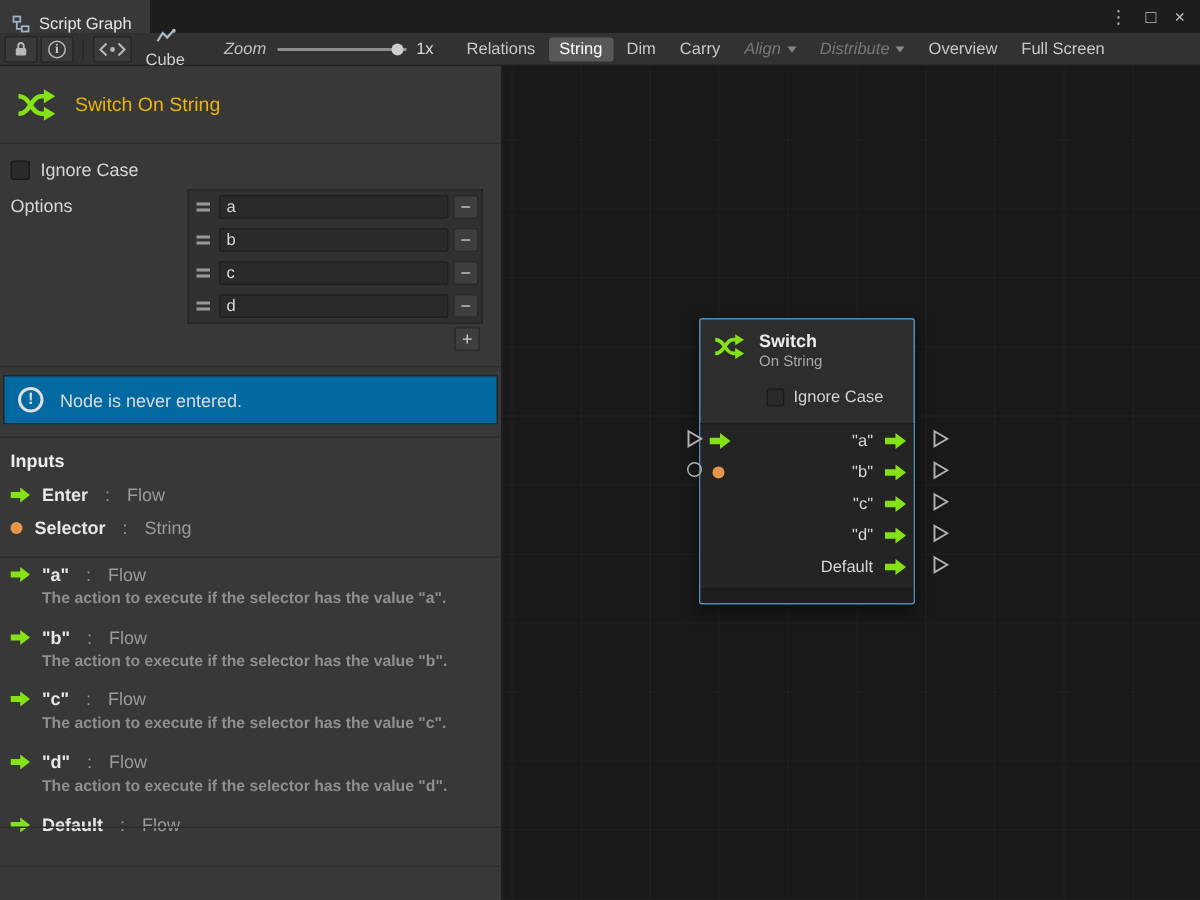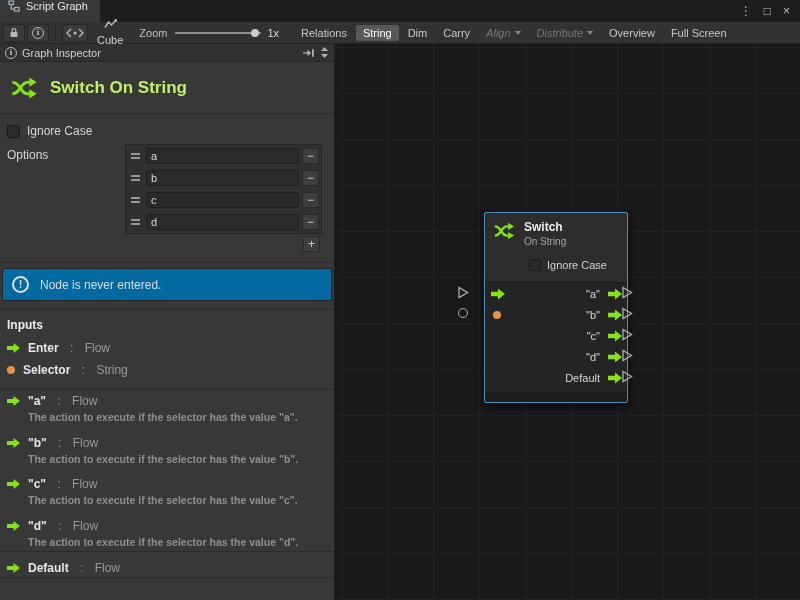--- a/index.html
+++ b/index.html
@@ -3,34 +3,34 @@
 <meta charset="utf-8">
 <style>
   :root { --flow:#84e216; --string:#e8954a; --selection:#4a90b8; }
   * { margin:0; padding:0; box-sizing:border-box; }
   body { width:800px; height:600px; overflow:hidden; background:#282828; color:#d2d2d2;
          font-family:"Liberation Sans", sans-serif; font-size:12px; }
   .window { position:relative; width:800px; height:600px; }
 
   
   .tabbar { height:22px; background:#1d1d1d; display:flex; align-items:stretch; }
-  .tab { display:flex; align-items:flex-start; gap:6px; padding:0 12px 0 8px; background:#383838;
+  .tab { display:flex; align-items:flex-end; gap:6px; padding:0 12px 0 8px; background:#383838;
          font-size:11px; color:#e4e4e4; }
   .tab-rest { flex:1; }
   .win-controls { display:flex; align-items:center; gap:12px; padding:0 10px; color:#bdbdbd; font-size:12px; }
   .win-controls span { cursor:default; }
 
   
   .toolbar { height:22px; background:#323232; border-bottom:1px solid #222; display:flex;
              align-items:center; font-size:11px; color:#c8c8c8; padding:0 2px; }
   .tb-btn { height:18px; min-width:22px; display:flex; align-items:center; justify-content:center;
             background:#3a3a3a; border:1px solid #262626; border-radius:2px; margin:0 1px; padding:0 3px; }
   .tb-sep { width:1px; height:14px; background:#262626; margin:0 5px; }
   .tb-graph { display:flex; align-items:center; gap:5px; margin:0 8px; color:#d0d0d0;flex-direction:column; }
-  .zoom-label { margin-left:8px; color:#c0c0c0; }
+  .zoom-label { margin-left:18px; color:#c0c0c0;font-style:italic; }
   .zoom-track { width:86px; height:2px; background:#8d8d8d; position:relative; margin:0 6px 0 8px; }
   .zoom-handle { position:absolute; right:2px; top:-3px; width:8px; height:8px; border-radius:50%; background:#cdcdcd; }
   .zoom-value { margin-right:14px; color:#dcdcdc; }
   .tb-text-btn { padding:2px 7px; margin:0 1px; border-radius:2px; color:#c8c8c8; display:flex; align-items:center; gap:4px; }
   .tb-text-btn.active { background:#585858; color:#fff; }
   .tb-text-btn.disabled { color:#787878;font-style:italic; }
   .caret { width:0; height:0; border-left:3px solid transparent; border-right:3px solid transparent;
            border-top:4px solid #8a8a8a; display:inline-block; }
 
   
@@ -39,21 +39,21 @@
   
   .inspector { width:335px; background:#383838; border-right:1px solid #1f1f1f; position:relative; }
   .insp-header { height:18px; background:#313131; border-bottom:1px solid #282828; display:flex;
                  align-items:center; gap:5px; padding:0 5px; font-size:11px; color:#cfcfcf; }
   .spacer { flex:1; }
   .circ-i { width:12px; height:12px; border:1px solid #b8b8b8; border-radius:50%; position:relative; flex:none; }
   .circ-i::after { content:"i"; position:absolute; left:0; right:0; top:-1px; text-align:center;
                    font-size:9px; font-weight:bold; color:#c8c8c8; font-family:"Liberation Serif", serif; }
   .insp-title { height:52px; border-bottom:1px solid #2c2c2c; display:flex; align-items:center;
                 gap:12px; padding:0 10px; }
-  .insp-title .t { font-size:17px; color:#bef264;font-weight:bold; }
+  .insp-title .t { font-size:13px; color:#eab308; }
   .row-ignore { display:flex; align-items:center; gap:7px; padding:10px 0 2px 7px; color:#d6d6d6; }
   .checkbox { width:13px; height:13px; background:#2a2a2a; border:1px solid #1a1a1a; border-radius:2px; flex:none; }
   .row-options { display:flex; padding:4px 12px 0 7px; }
   .opt-label { width:118px; padding-top:4px; color:#d6d6d6; }
   .opt-list { flex:1; }
   .opt-box { border:1px solid #262626; background:#303030; }
   .opt-row { display:flex; align-items:center; height:22px; padding:0 2px; }
   .opt-handle { width:15px; display:flex; flex-direction:column; gap:2px; align-items:center; flex:none; }
   .opt-handle i { display:block; width:9px; height:0; border-top:2px solid #999; }
   .opt-input { flex:1; height:16px; margin:0 3px; background:#2a2a2a; border:1px solid #1f1f1f;
@@ -79,21 +79,21 @@
   .insp-bottom-div2 { position:absolute; left:0; right:0; bottom:22px; border-top:1px solid #2c2c2c; }
   .hicon { display:flex; align-items:center; }
 
   
   .canvas { flex:1; position:relative; background-color:#191919;
             background-image: linear-gradient(to right, #212121 1px, transparent 1px),
                               linear-gradient(to bottom, #212121 1px, transparent 1px);
             background-size:46px 46px; background-position:6px 3px; }
 
   
-  .node { position:absolute; left:149px; top:168px; width:144px; background:#2d2d2d;
+  .node { position:absolute; left:131px; top:168px; width:144px; background:#2d2d2d;
           border:1px solid var(--selection); border-radius:2px; box-shadow:0 4px 10px rgba(0,0,0,.55); }
   .node-head { display:flex; align-items:flex-start; gap:9px; padding:7px 8px 8px 8px; }
   .node-title { font-size:12px; font-weight:bold; color:#ececec; line-height:14px; }
   .node-subtitle { font-size:10px; color:#a6a6a6; line-height:12px; margin-top:2px; }
   .node-check { display:flex; align-items:center; gap:6px; margin:0 0 8px 44px; height:18px;
                 font-size:11px; color:#d2d2d2; }
   .node-check .checkbox { width:12px; height:12px; }
   .node-ports { background:#242424; border-top:1px solid #1b1b1b; padding:0 0 4px; }
   .nrow { position:relative; height:21px; }
   .nrow .inport { position:absolute; left:6px; top:50%; transform:translateY(-50%); display:flex; }
@@ -178,38 +178,20 @@
       <span>Distribute</span>
       <span class="caret"></span>
     </div>
     <div class="tb-text-btn">Overview</div>
     <div class="tb-text-btn">Full Screen</div>
   </div>
 
   <div class="main">
 
     <div class="inspector">
-      <div class="insp-header">
-        <span class="circ-i"></span>
-        <span>Graph Inspector</span>
-        <span class="spacer"></span>
-        <span class="hicon">
-          <svg width="13" height="10" viewBox="0 0 13 10">
-              <path d="M1 5 H6.5" stroke="#b0b0b0" stroke-width="1.3"></path>
-              <path d="M5.5 1.8 L9 5 L5.5 8.2 Z" fill="#b0b0b0"></path>
-              <rect x="10" y="1.2" width="1.8" height="7.6" fill="#b0b0b0"></rect>
-            </svg>
-        </span>
-        <span class="hicon">
-          <svg width="9" height="13" viewBox="0 0 9 13">
-              <path d="M4.5 1 L8 5 H1 Z" fill="#b0b0b0"></path>
-              <path d="M1 8 H8 L4.5 12 Z" fill="#b0b0b0"></path>
-            </svg>
-        </span>
-      </div>
 
       <div class="insp-title">
         <span class="hicon">
           <svg width="28" height="28" viewBox="0 0 24 24">
               <path d="M2 7 C9 7 9 17 15 17 L17 17" fill="none" stroke="#84e216" stroke-width="2.6"></path>
               <path d="M2 17 C9 17 9 7 15 7 L17 7" fill="none" stroke="#84e216" stroke-width="2.6"></path>
               <path d="M16.5 13 L23 17 L16.5 21 Z" fill="#84e216"></path>
               <path d="M16.5 3 L23 7 L16.5 11 Z" fill="#84e216"></path>
             </svg>
         </span>

